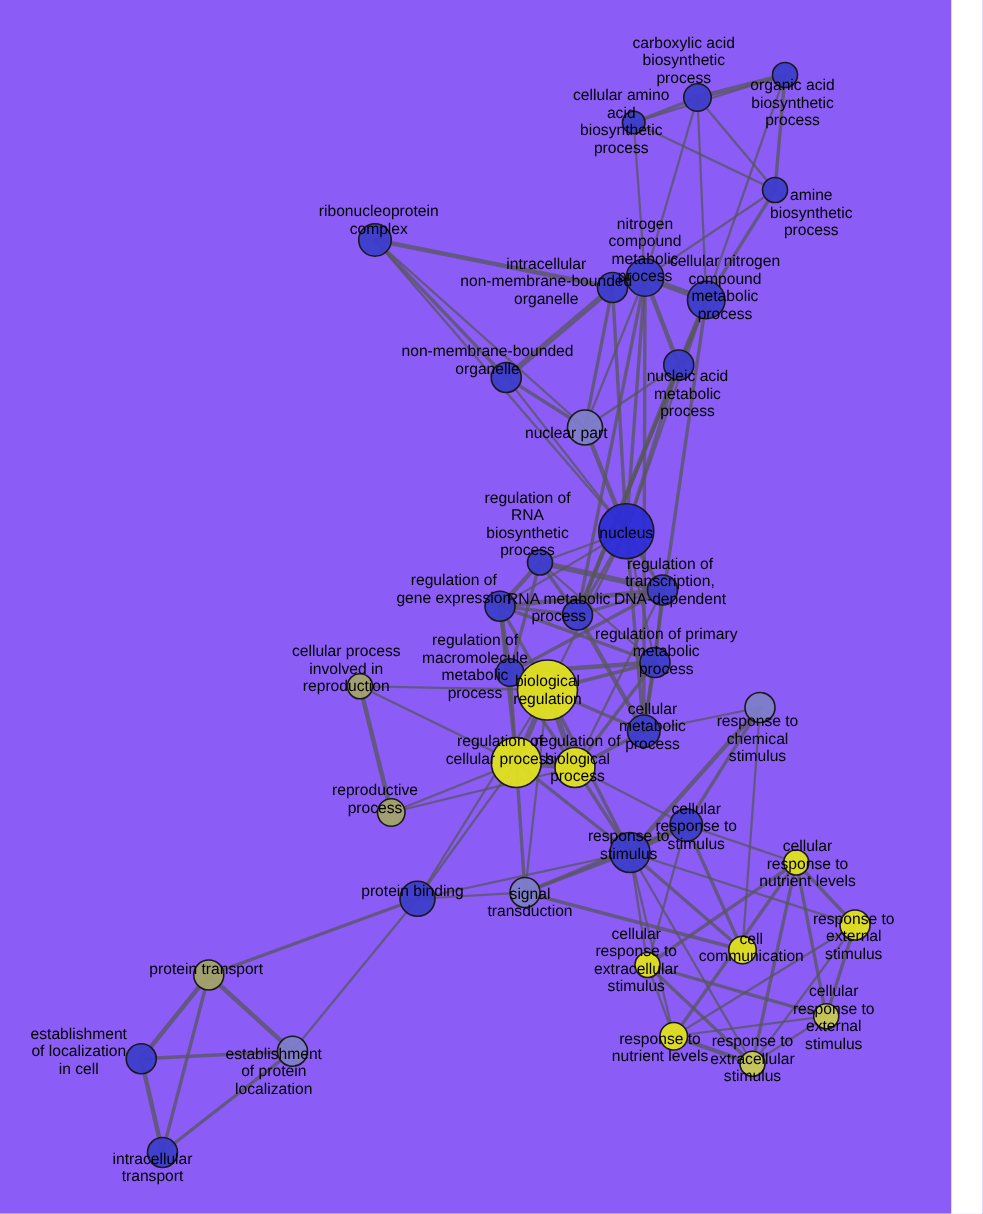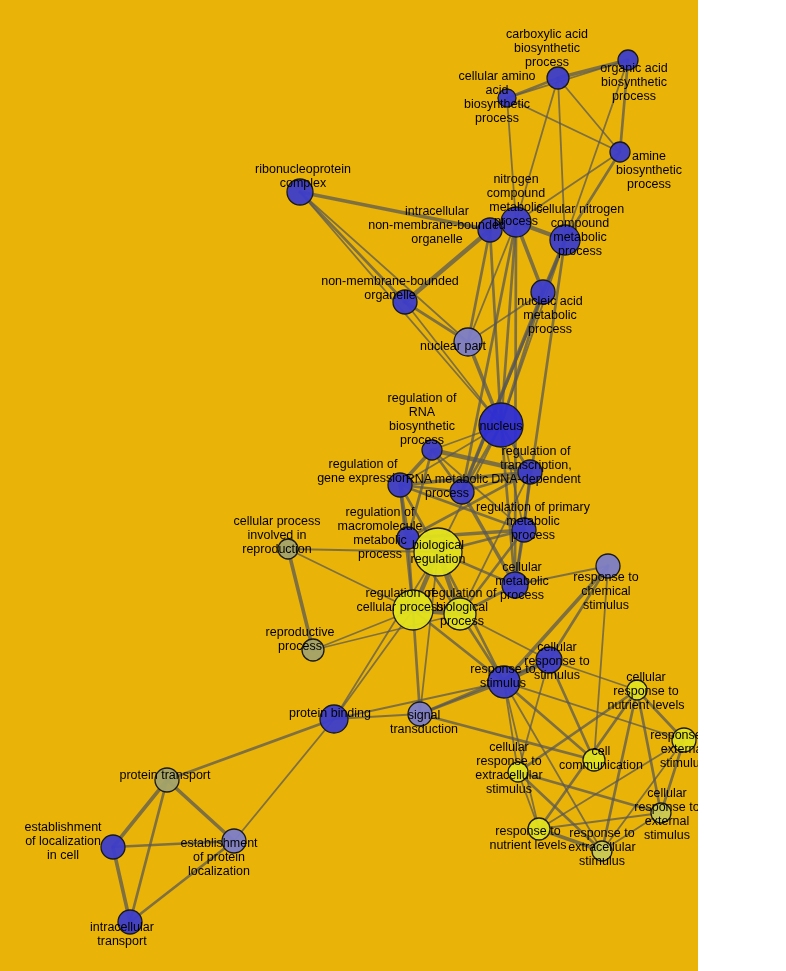--- a/index.html
+++ b/index.html
@@ -2,23 +2,23 @@
 <html><head>
 <meta charset="utf-8">
 <style>
   html, body {
     margin: 0;
     padding: 0;
     background: #ffffff;
   }
   #stage {
     position: relative;
-    width: 698px;
+    width: 761px;
     height: 971px;
-    background: #eab308;
+    background: #8b5cf6;
     overflow: hidden;
     font-family: "Liberation Sans", sans-serif;
   }
   #graph-svg {
     display: block;
     width: 786px;
     height: 971px;
   }
   .node-circle {
     stroke-linejoin: round;

